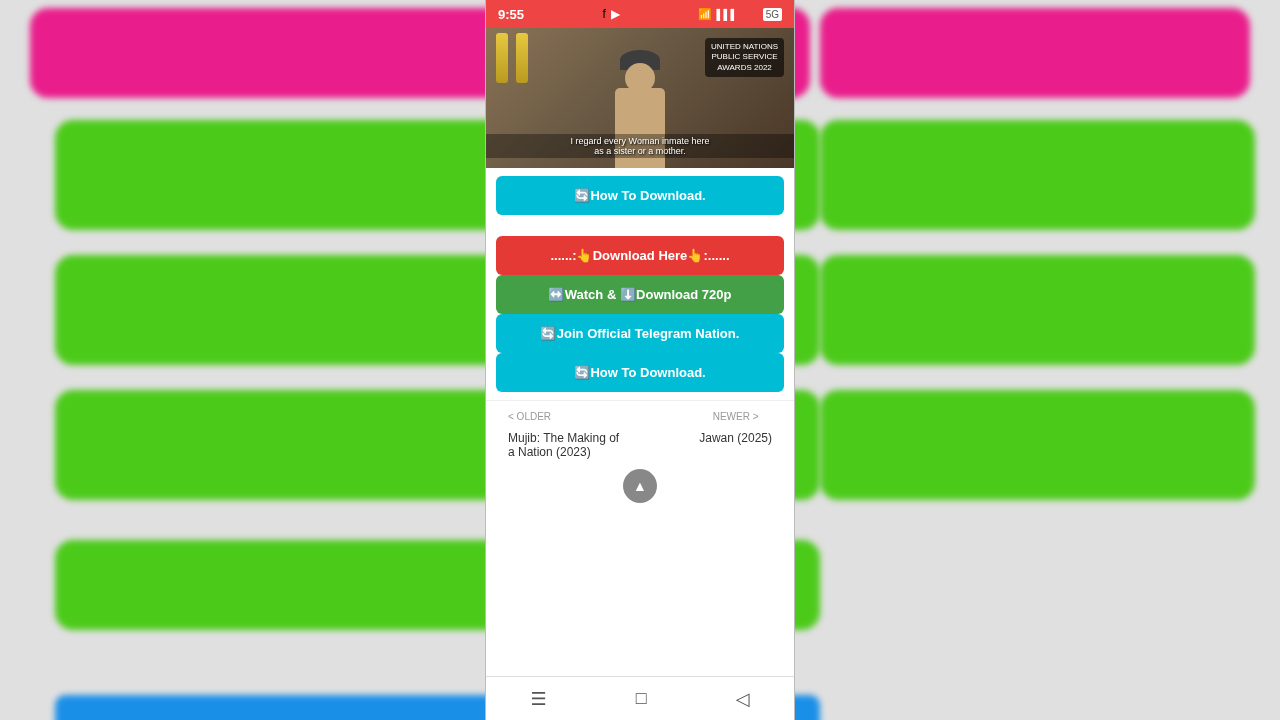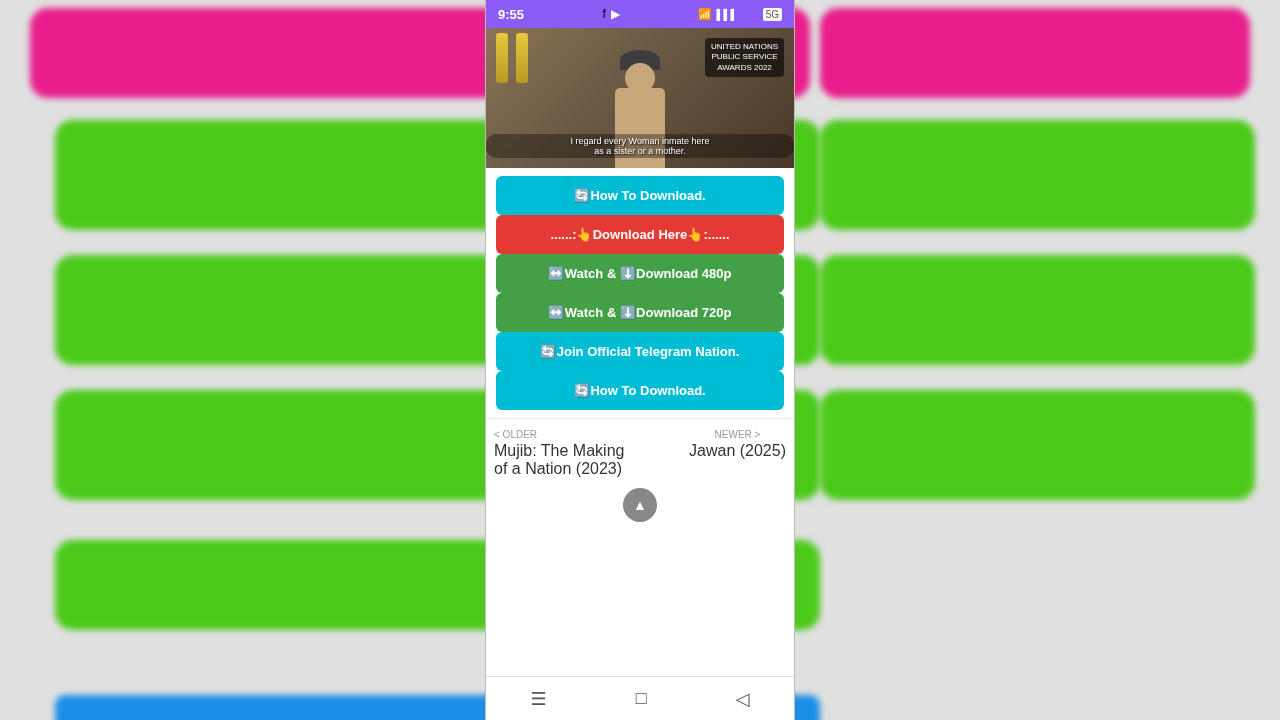--- a/index.html
+++ b/index.html
@@ -118,21 +118,21 @@
       z-index: 10;
       display: flex;
       flex-direction: column;
       background: #f5f5f5;
       border-left: 1px solid #bbb;
       border-right: 1px solid #bbb;
     }
 
     
     .status-bar {
-      background: #8b5cf6;
+      background: #ef4444;
       height: 28px;
       display: flex;
       align-items: center;
       justify-content: space-between;
       padding: 0 12px;
       flex-shrink: 0;
     }
     .status-time {
       color: #fff;
       font-size: 13px;
@@ -220,21 +220,20 @@
     .video-subtitle {
       position: absolute;
       bottom: 10px;
       left: 0; right: 0;
       text-align: center;
       color: #fff;
       font-size: 9px;
       text-shadow: 1px 1px 2px #000;
       background: rgba(0,0,0,0.35);
       padding: 2px 4px;
-      border-radius: 10px;
     }
 
     
     .buttons-section {
       padding: 8px 10px;
       display: flex;
       flex-direction: column;
       gap: 0;
     }
 
@@ -247,51 +246,52 @@
       font-weight: 600;
       cursor: pointer;
       text-align: center;
       color: #fff;
     }
     .btn-cyan {
       background: #00bcd4;
     }
     .btn-red {
       background: #e53935;
+      margin-top: 21px;
     }
     .btn-green {
       background: #43a047;
     }
 
     
     .pagination {
       display: flex;
       justify-content: space-between;
-      padding: 10px 8px 6px;
+      padding: 10px 22px 6px;
       font-size: 11px;
       color: #333;
       border-top: 1px solid #eee;
     }
     .pagination-older {
       color: #555;
       max-width: 45%;
     }
     .pagination-newer {
       color: #555;
       text-align: center;
       max-width: 45%;
     }
     .pagination-label {
       color: #999;
       font-size: 10px;
     }
     .pagination-title {
-      font-size: 16px;
+      font-size: 12px;
       color: #333;
-      margin-top: 2px;
+      margin-top: 9px;
     }
 
     
     .scroll-top-btn {
       width: 34px;
       height: 34px;
       background: #888;
       border-radius: 50%;
       display: flex;
       align-items: center;
@@ -373,21 +373,20 @@
       <div class="video-subtitle">
         <span>I regard every Woman inmate here</span><br>
         <span>as a sister or a mother.</span>
       </div>
     </div>
 
     <div class="buttons-section">
 
       <button class="btn btn-cyan">🔄How To Download.</button>
       <button class="btn btn-red">......:👆Download Here👆:......</button>
-      <button class="btn btn-green">↔️Watch &amp; ⬇️Download 480p</button>
       <button class="btn btn-green">↔️Watch &amp; ⬇️Download 720p</button>
       <button class="btn btn-cyan">🔄Join Official Telegram Nation.</button>
       <button class="btn btn-cyan">🔄How To Download.</button>
 
     </div>
 
     <div class="pagination">
       <div class="pagination-older">
         <div class="pagination-label">&lt; OLDER</div>
         <div class="pagination-title">Mujib: The Making of a Nation (2023)</div>

